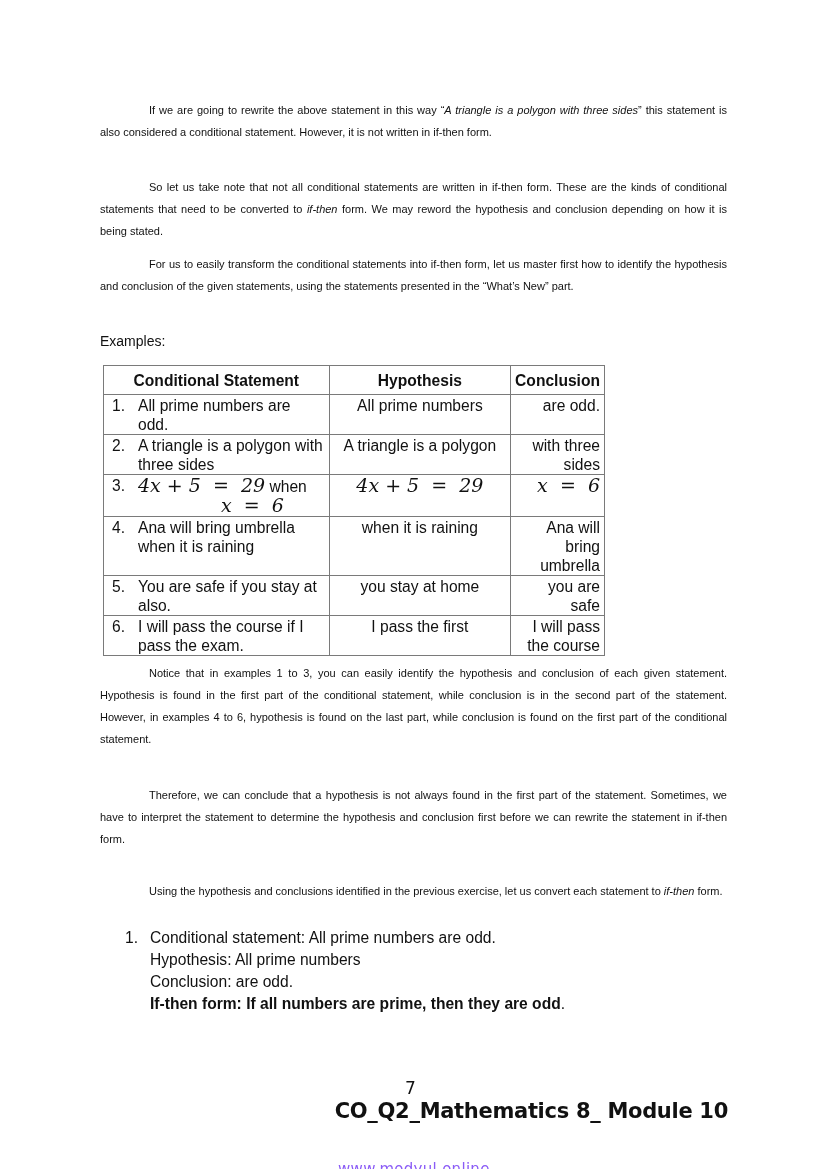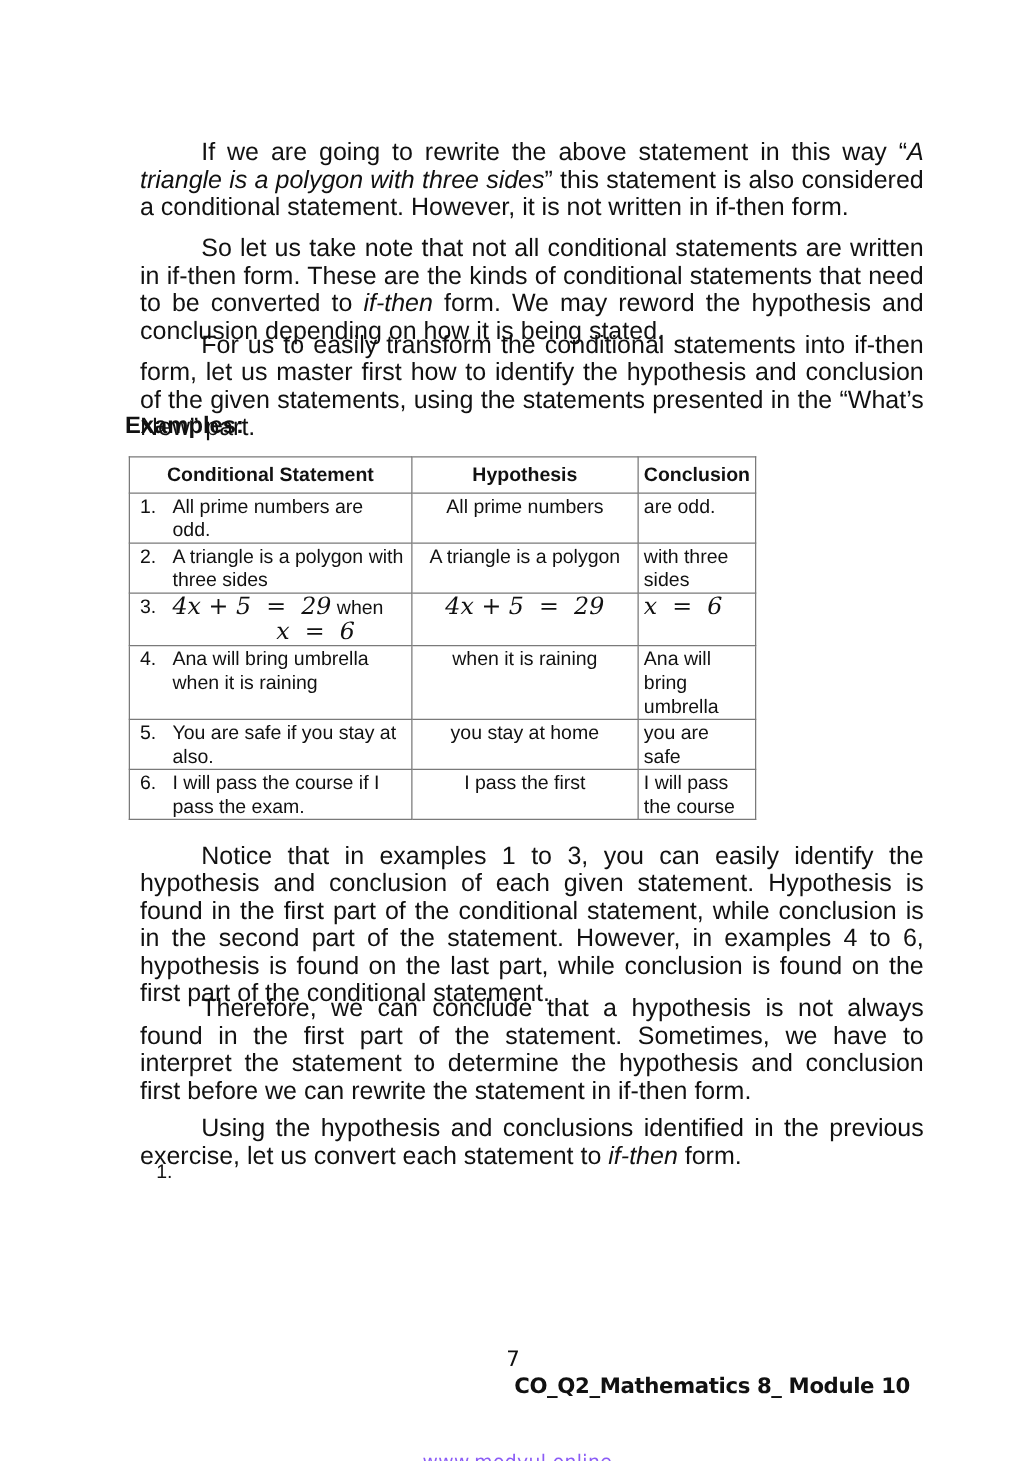--- a/index.html
+++ b/index.html
@@ -1,46 +1,46 @@
 <!DOCTYPE html>
 <html><head>
 <meta charset="utf-8">
 <style>
   html, body { margin: 0; padding: 0; background: #ffffff; }
   body { width: 826px; height: 1169px; position: relative; overflow: hidden;
          font-family: "Liberation Sans", sans-serif; color: #111; }
   .page { position: absolute; left: 100px; top: 0; width: 627px; }
-  p.para { margin: 12px; font-size: 20px; line-height: 22px; text-align: justify; }
+  p.para { margin: 0; font-size: 11px; line-height: 22px; text-align: justify; }
   .indent { text-indent: 49px; }
   .p1 { position: absolute; top: 99px; left: 0; width: 627px; }
   .p2 { position: absolute; top: 176px; left: 0; width: 627px; }
   .p3 { position: absolute; top: 253px; left: 0; width: 627px; }
-  .examples { position: absolute; top: 330px; left: 0; font-weight: bold; font-size: 19px; line-height: 22px; }
+  .examples { position: absolute; top: 330px; left: 0; font-weight: normal; font-size: 14px; line-height: 22px; }
   table.ex { position: absolute; top: 365px; left: 3px; width: 502px; border-collapse: collapse; font-size: 15.6px; }
   table.ex th, table.ex td { border: 1px solid #7a7a7a; vertical-align: top; padding: 0 4px; line-height: 19px; }
   table.ex th { height: 27px; font-weight: bold; text-align: center; vertical-align: middle; padding-top: 1px; }
   table.ex td { height: 37px; padding-top: 1px; }
   .c1 { width: 228px; }
   .c2 { width: 185px; text-align: center; margin-top: 12px; }
-  .c3 { text-align: left; }
+  .c3 { text-align: right; }
   .stmt { display: flex; }
   .stmt .num { width: 26px; flex: none; padding-left: 4px; }
   .stmt .txt { flex: 1; }
   .math { font-family: "DejaVu Serif", serif; font-size: 19px; }
   .mathitalic { font-style: italic; }
   .p4 { position: absolute; top: 662px; left: 0; width: 627px; }
   .p5 { position: absolute; top: 784px; left: 0; width: 627px; }
   .p6 { position: absolute; top: 880px; left: 0; width: 627px; }
   .list { position: absolute; top: 927px; left: 25px; width: 600px; font-size: 15.6px; line-height: 22px; }
   .list .row { display: flex; }
   .list .n { width: 25px; flex: none; }
   .list .lines div { margin: 0; }
   .bold { font-weight: bold; }
   .pageno { position: absolute; top: 1078px; left: 405px; font-size: 17px; font-family: "DejaVu Sans", sans-serif; }
-  .footer { position: absolute; top: 1099px; right: 98px; font-size: 17px; font-weight: bold; font-family: "DejaVu Sans", sans-serif; letter-spacing: -0.3px; }
+  .footer { position: absolute; top: 1099px; right: 98px; font-size: 21px; font-weight: bold; font-family: "DejaVu Sans", sans-serif; letter-spacing: -0.3px; }
   .watermark { position: absolute; top: 1124px; left: 338px; font-size: 15px; color: #8b5cf6; font-family: "DejaVu Sans", sans-serif; letter-spacing: 0.3px; margin-top: 36px; }
 </style>
 </head>
 <body>
 
 <div class="page">
 
   <p class="para indent p1"><span>If we are going to rewrite the above statement in this way “</span><i>A triangle is a polygon with three sides</i><span>” this statement is also considered a conditional statement. However, it is not written in if-then form.</span></p>
 
   <p class="para indent p2"><span>So let us take note that not all conditional statements are written in if-then form. These are the kinds of conditional statements that need to be converted to </span><i>if-then</i><span> form. We may reword the hypothesis and conclusion depending on how it is being stated.</span></p>
@@ -123,20 +123,26 @@
 
   <p class="para indent p4">Notice that in examples 1 to 3, you can easily identify the hypothesis and conclusion of each given statement. Hypothesis is found in the first part of the conditional statement, while conclusion is in the second part of the statement. However, in examples 4 to 6, hypothesis is found on the last part, while conclusion is found on the first part of the conditional statement.</p>
 
   <p class="para indent p5">Therefore, we can conclude that a hypothesis is not always found in the first part of the statement. Sometimes, we have to interpret the statement to determine the hypothesis and conclusion first before we can rewrite the statement in if-then form.</p>
 
   <p class="para indent p6"><span>Using the hypothesis and conclusions identified in the previous exercise, let us convert each statement to </span><i>if-then</i><span> form.</span></p>
 
   <div class="list">
     <div class="row">
       <span class="n">1.</span>
+      <div class="lines">
+        <div>Conditional statement: All prime numbers are odd.</div>
+        <div>Hypothesis: All prime numbers</div>
+        <div>Conclusion: are odd.</div>
+        <div><span class="bold">If-then form: If all numbers are prime, then they are odd</span><span>.</span></div>
+      </div>
     </div>
   </div>
 
 </div>
 
 <div class="pageno">7</div>
 <div class="footer">CO_Q2_Mathematics 8_ Module 10</div>
 <div class="watermark">www.modyul.online</div>
 
 </body></html>

